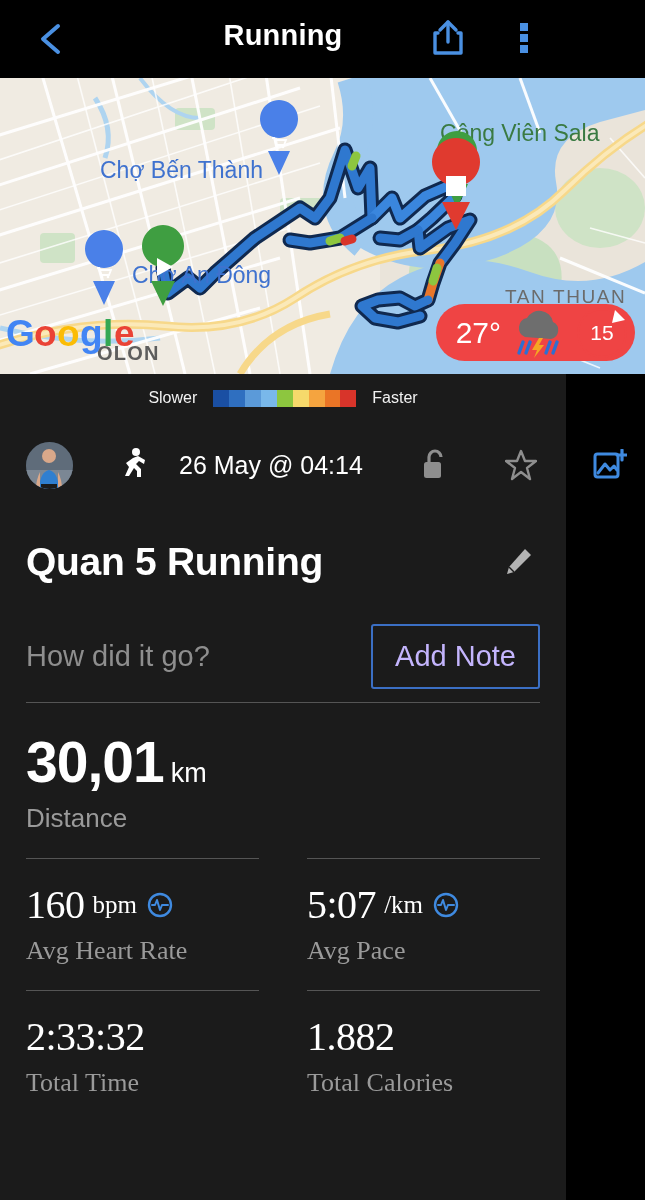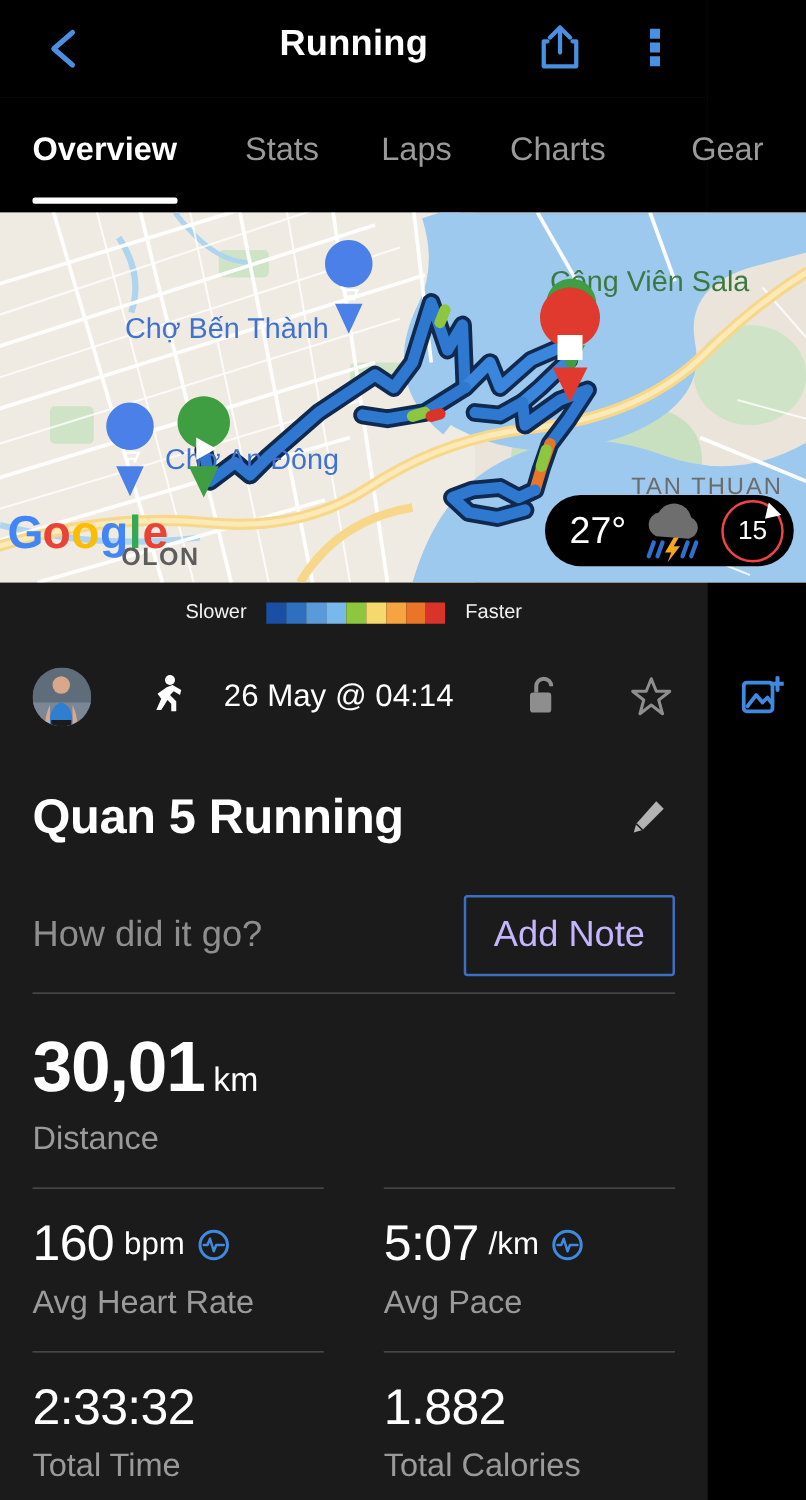--- a/index.html
+++ b/index.html
@@ -36,21 +36,21 @@
   .tab.active { color:#fff; font-weight:bold; }
   .tab-underline {
     position:absolute; height:5px; background:#fff; bottom:7px; border-radius:2px;
   }
 
   
   .map { position:relative; width:645px; height:296px; overflow:hidden; background:#e8e0d8; }
   .map-svg { position:absolute; left:0; top:0; }
   .weather-pill {
     position:absolute; right:10px; bottom:13px;
-    height:57px; background:#000000; border-radius:29px;
+    height:57px; background:#ef4444; border-radius:29px;
     display:flex; align-items:center; padding:0 8px 0 20px; gap:10px;
   }
   .weather-temp { color:#fff; font-size:30px; font-weight:400; }
   .wind-circle {
     width:50px; height:50px; border-radius:50%; border:2px solid #ef4444;
     display:flex; align-items:center; justify-content:center;
     color:#fff; font-size:21px; position:relative;
   }
 
   
@@ -90,21 +90,21 @@
     font-family:"Liberation Sans", sans-serif;
   }
 
   .divider { height:1px; background:#555; width:100%; }
 
   .stat-hero { padding:26px 0 24px 0; }
   .hero-value { color:#fff; font-size:57px; font-weight:bold; letter-spacing:-1px; }
   .hero-unit { color:#fff; font-size:27px; font-weight:400; margin-left:7px; }
   .stat-label { color:#9a9a9a; font-size:26px; margin-top:8px; }
 
-  .stat-grid { display:flex; }
+  .stat-grid { display:flex;font-family:Liberation Serif, serif; }
   .stat-col { flex:1; }
   .stat-col.left { padding-right:24px; }
   .stat-col.right { padding-left:24px; }
   .stat-body { padding:22px 0 24px 0; }
   .stat-value-line { display:flex; align-items:center; }
   .stat-value { color:#fff; font-size:40px; font-weight:400; letter-spacing:-0.5px; }
   .stat-unit { color:#fff; font-size:25px; margin-left:8px; }
   .hr-badge { margin-left:10px; display:flex; align-items:center; }
 </style>
 </head>
@@ -128,28 +128,20 @@
     </div>
     <div class="menu-btn">
       <div>
         <span class="dot"></span>
           <span class="dot"></span>
           <span class="dot"></span>
       </div>
     </div>
   </div>
 
-  <div class="tabs">
-    <div class="tab active" style="left:26px;">Overview</div>
-    <div class="tab" style="left:196px;">Stats</div>
-    <div class="tab" style="left:305px;">Laps</div>
-    <div class="tab" style="left:408px;">Charts</div>
-    <div class="tab" style="left:553px;">Gear</div>
-    <div class="tab-underline" style="left:26px; width:116px;"></div>
-  </div>
 
   <div class="map">
     <svg class="map-svg" width="645" height="296" viewBox="0 0 645 296">
 
       <rect x="0" y="0" width="645" height="296" fill="#eae4da"></rect>
 
       <rect x="0" y="0" width="380" height="296" fill="#f0ebe2"></rect>
 
       <path d="M410 185 q40 -40 110 -30 q50 10 40 60 q-20 50 -90 45 q-70 -10 -60 -75 z" fill="#c8e0c0"></path>
       <ellipse cx="470" cy="75" rx="55" ry="32" fill="#cfe3c6"></ellipse>

